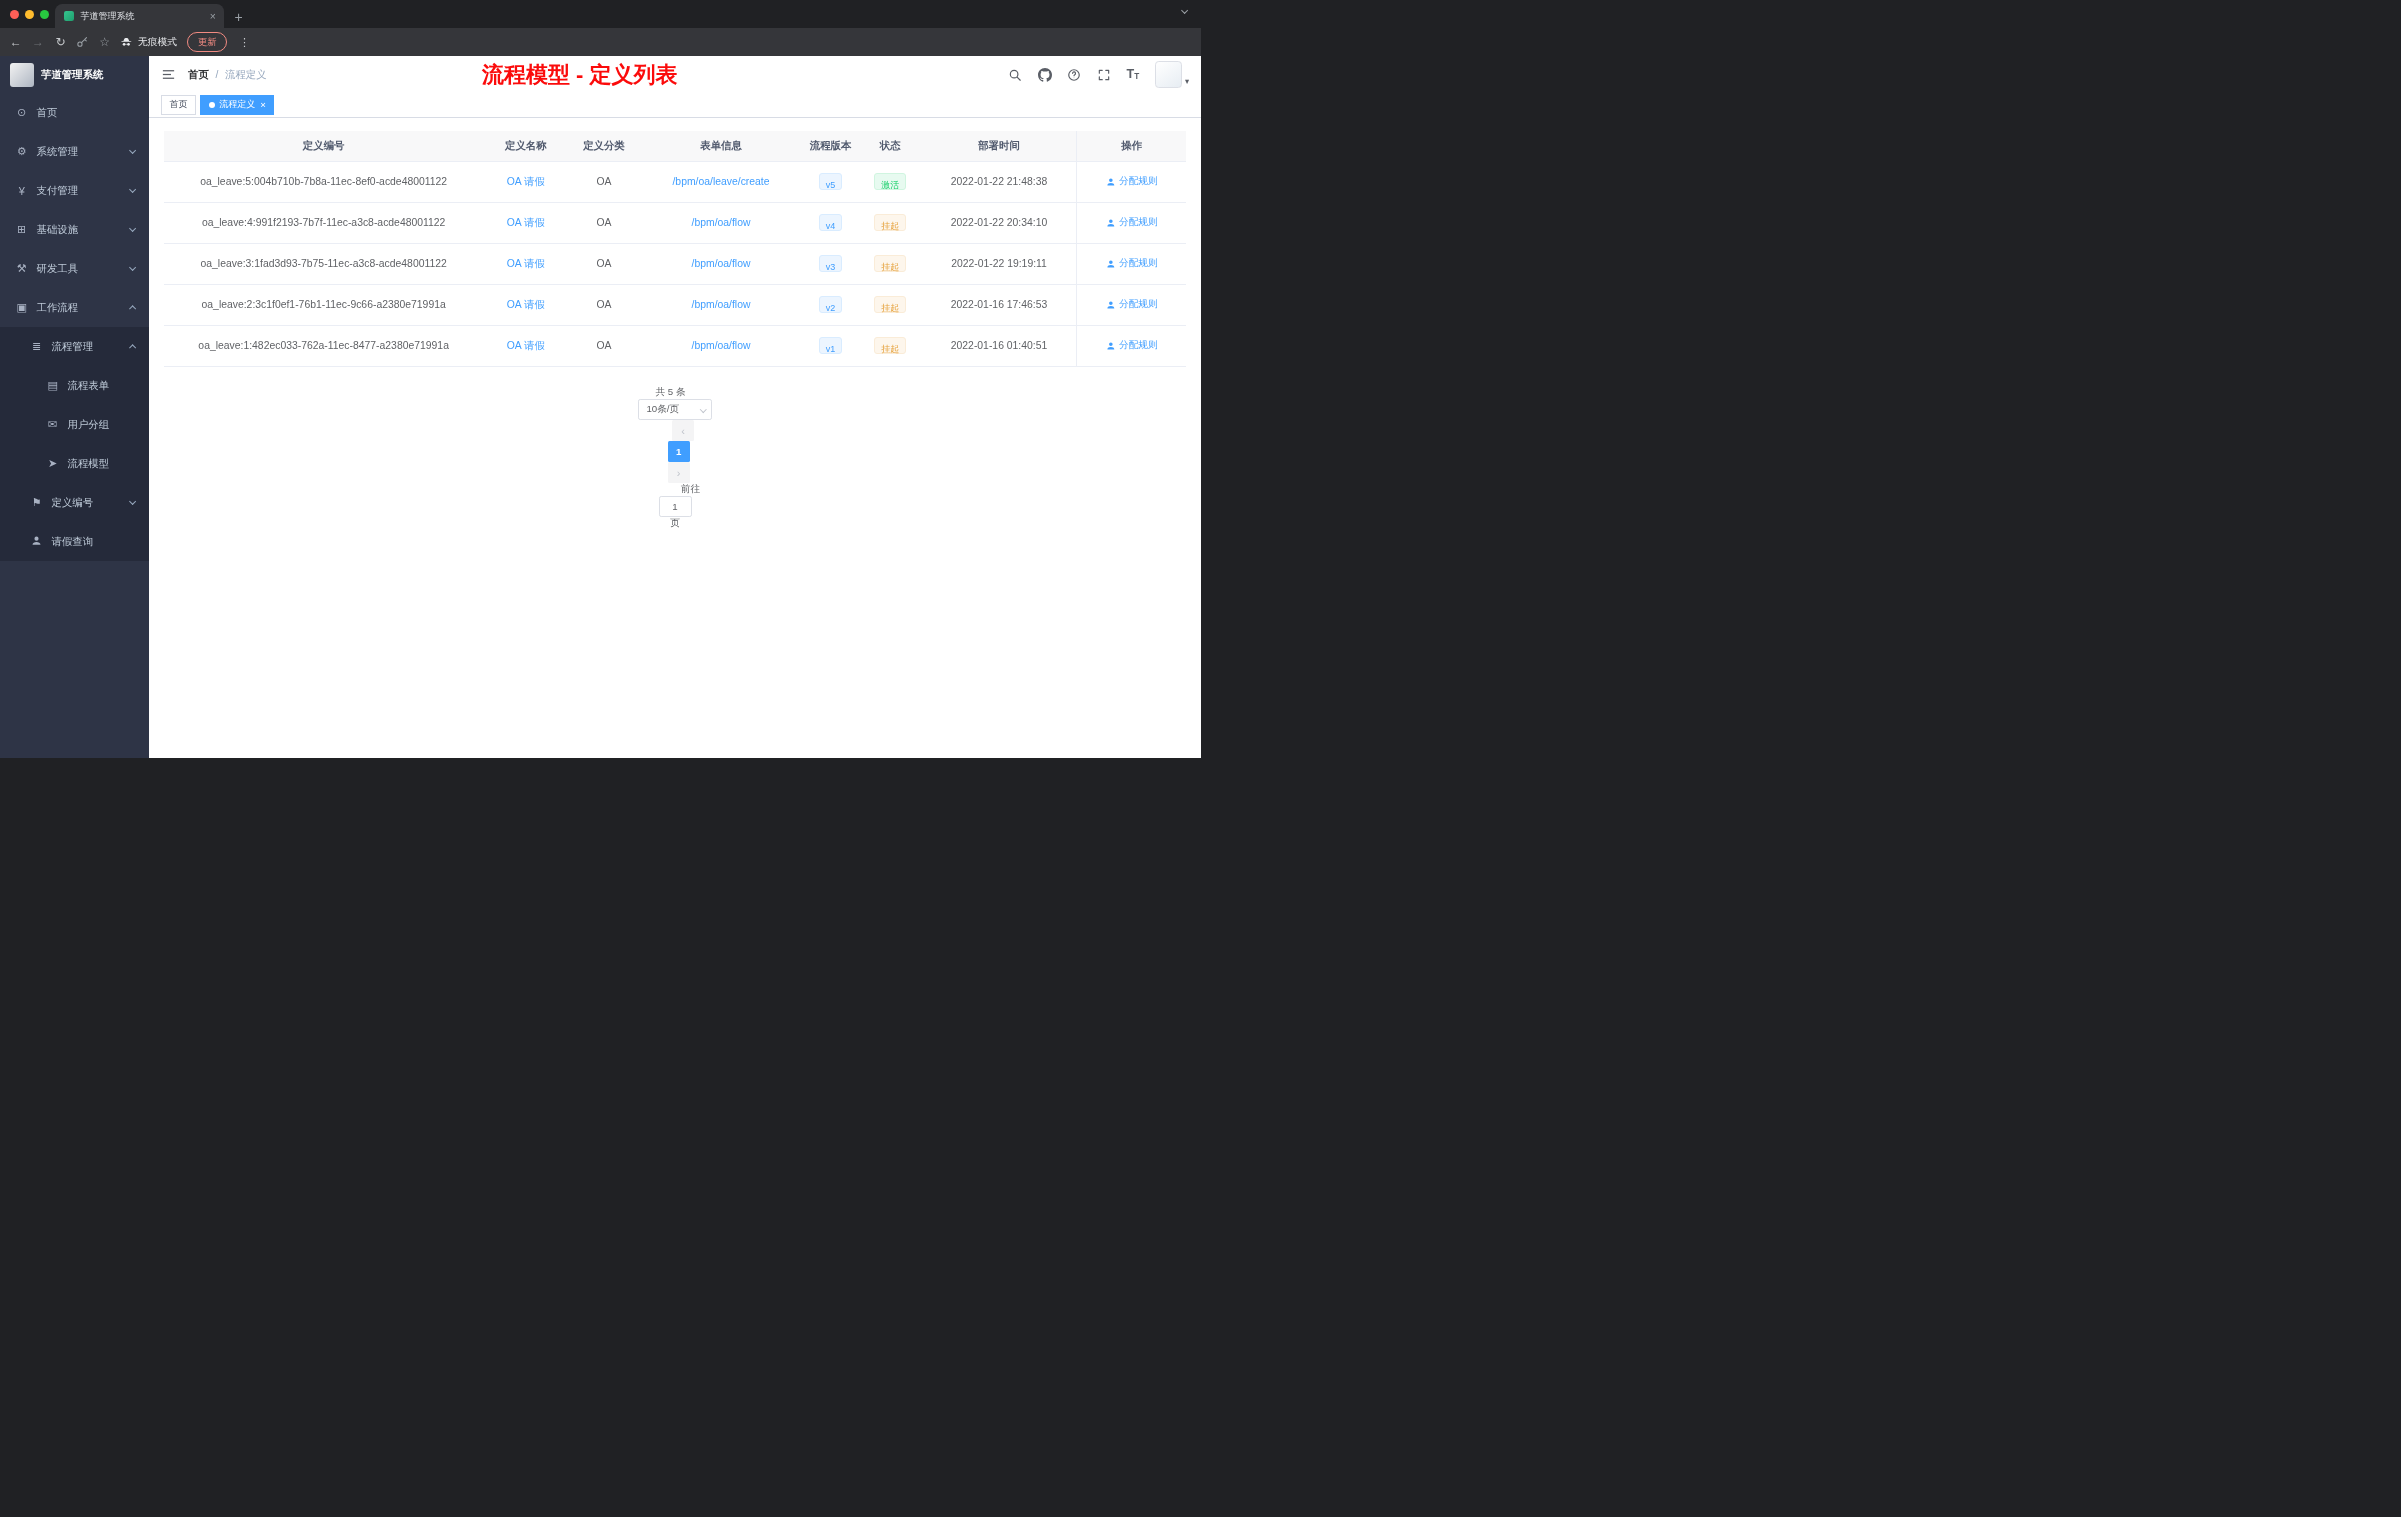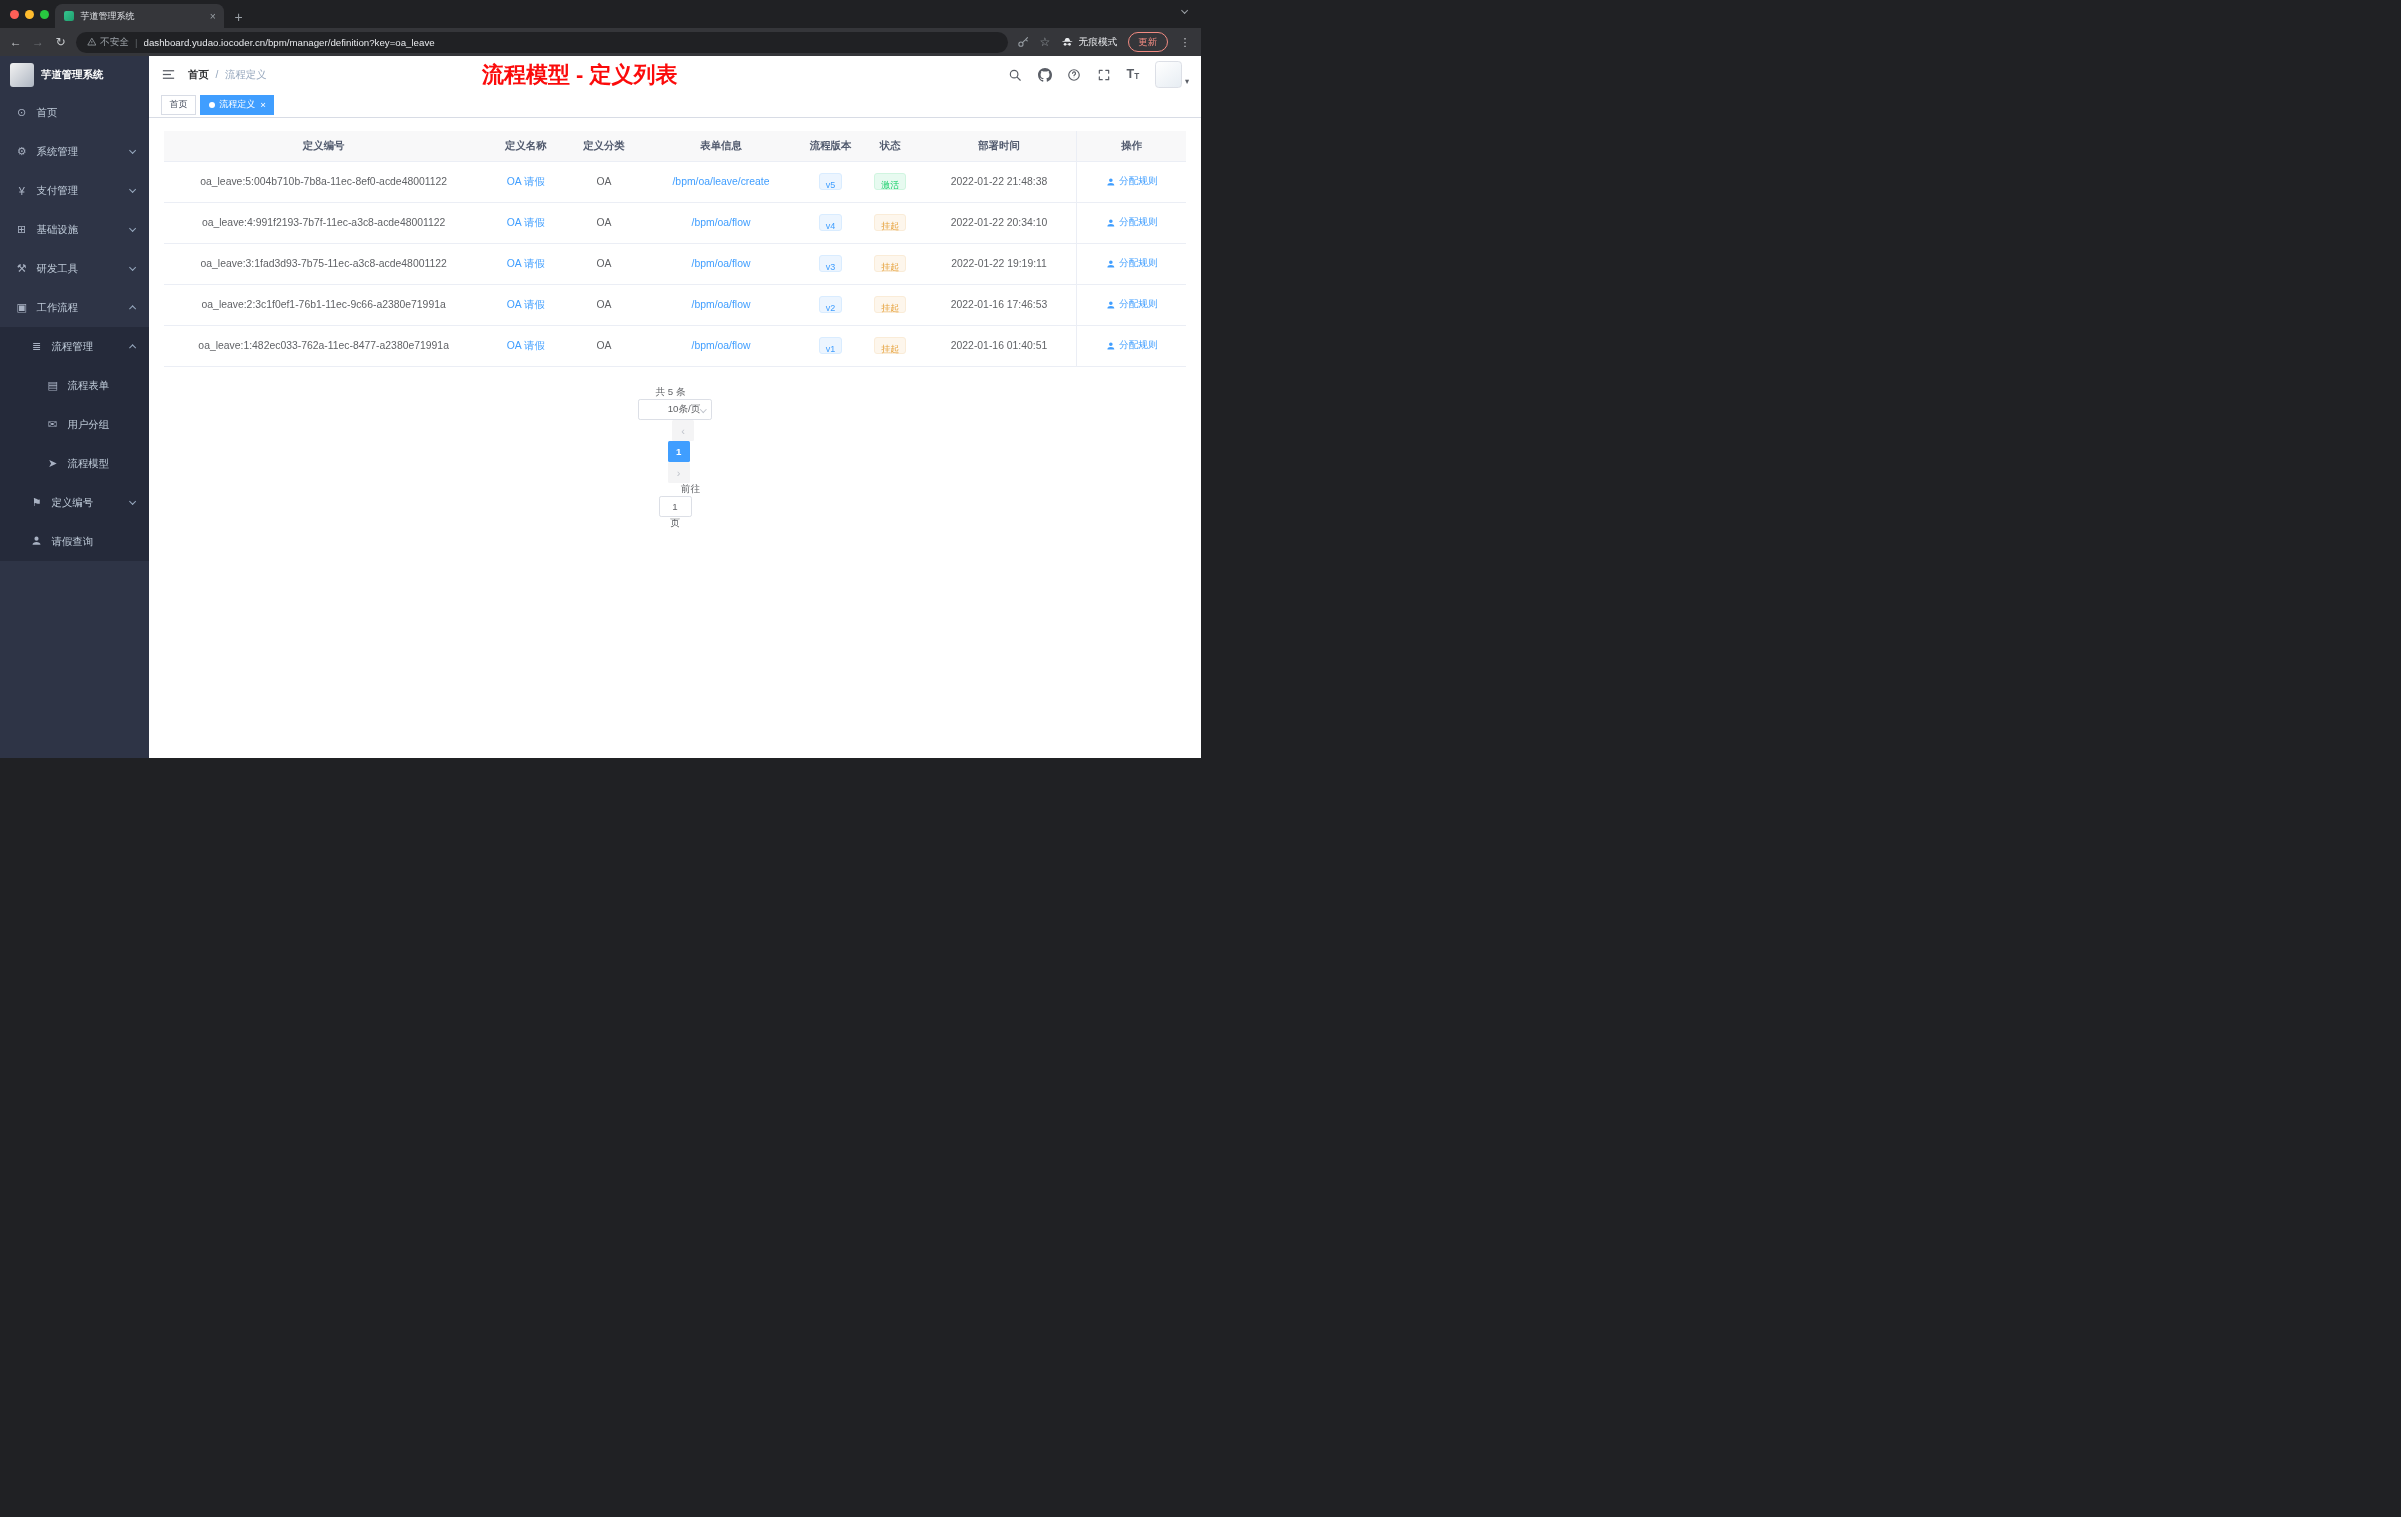--- a/index.html
+++ b/index.html
@@ -108,21 +108,21 @@
   .op-link { display:inline-flex; align-items:center; gap:3.7px; color:#409eff; font-size:9.7px;
              text-decoration:none; cursor:pointer; }
   .person-ic { width:9.7px; height:9.7px; fill:#409eff; }
   .person-ic.sidebar-person { fill:#a8b1c2; width:11px; height:11px; }
 
   
   .pagination { margin-top:19.3px; display:flex; justify-content:flex-end; align-items:center;
                 font-size:9.7px; color:#606266;flex-direction:column; }
   .page-total { margin-right:9px; }
   .page-size-select { width:74px; height:21px; border:0.7px solid #dcdfe6; border-radius:2.2px;
-                      display:flex; align-items:center; justify-content:flex-end;
+                      display:flex; align-items:center; justify-content:space-between;
                       padding:0 6px 0 7.4px; color:#606266; cursor:pointer; background:#fff; }
   .ps-caret { width:4.5px; height:4.5px; border-right:1px solid #c0c4cc; border-bottom:1px solid #c0c4cc;
               transform:rotate(45deg); margin-top:-1.5px; }
   .pg-btn { width:22px; height:21px; background:#f4f4f5; color:#c0c4cc; border-radius:1.5px;
             display:flex; align-items:center; justify-content:center; font-size:11px;
             margin-left:7.4px; cursor:pointer; user-select:none; }
   .pg-btn.prev { margin-left:16.3px; }
   .pg-num { width:22px; height:21px; background:#409eff; color:#fff; border-radius:1.5px;
             display:flex; align-items:center; justify-content:center; font-weight:bold;
             margin-left:7.4px; cursor:pointer; }
@@ -152,32 +152,20 @@
     <span class="tab-close">×</span>
   </div>
   <span class="newtab-btn">+</span>
   <span class="arrow gray tabstrip-chev"></span>
 </div>
 
 <div class="toolbar">
   <span class="tb-icon c-bright">←</span>
   <span class="tb-icon c-dim">→</span>
   <span class="tb-icon c-bright">↻</span>
-  <div class="omnibox">
-    <span class="sec-label">
-      <svg class="warn-svg" viewBox="0 0 24 24" fill="none" stroke-width="2">
-        <path d="M12 3 2 20h20L12 3z"></path>
-          <line x1="12" y1="10" x2="12" y2="15"></line>
-          <circle cx="12" cy="17.6" r="0.9" fill="#9aa0a6" stroke="none"></circle>
-      </svg>
-      <span>不安全</span>
-    </span>
-    <span class="omni-sep">|</span>
-    <span class="omni-url">dashboard.yudao.iocoder.cn/bpm/manager/definition?key=oa_leave</span>
-  </div>
   <div class="tb-right">
     <svg class="key-svg" viewBox="0 0 24 24" fill="none" stroke="#9aa0a6" stroke-width="2" stroke-linecap="round">
       <circle cx="7.5" cy="15.5" r="4"></circle>
         <path d="M10.5 12.5 20 3m-3.5 3.5 3 3"></path>
     </svg>
     <span class="star">☆</span>
     <span class="incog">
       <svg class="incog-svg" viewBox="0 0 24 24" fill="#e8eaed">
         <path d="M12 4c-2 0-3.6.5-4.5 3l-1 2.5C4 9.7 2 10.2 2 11h20c0-.8-2-1.3-4.5-1.5l-1-2.5C15.6 4.5 14 4 12 4z"></path>
         <circle cx="7.8" cy="15.8" r="2.6"></circle>

